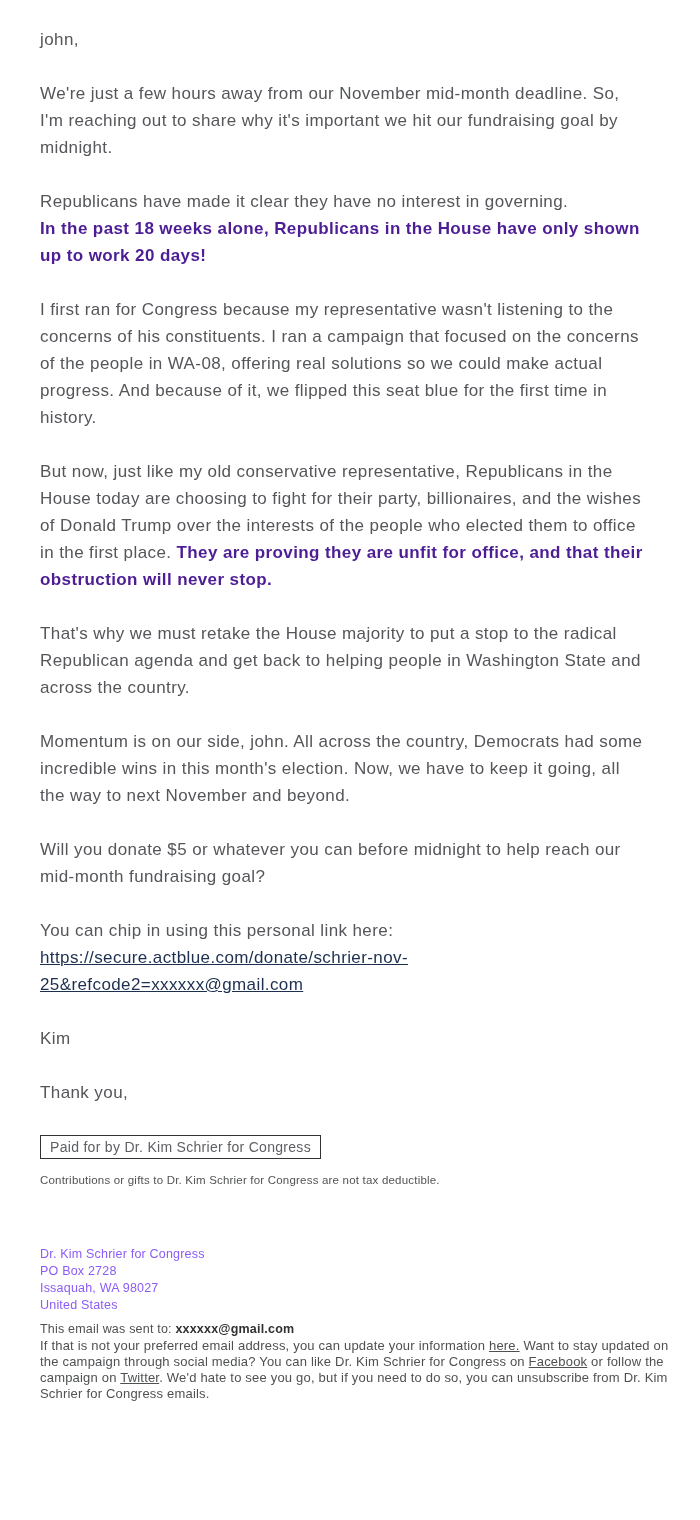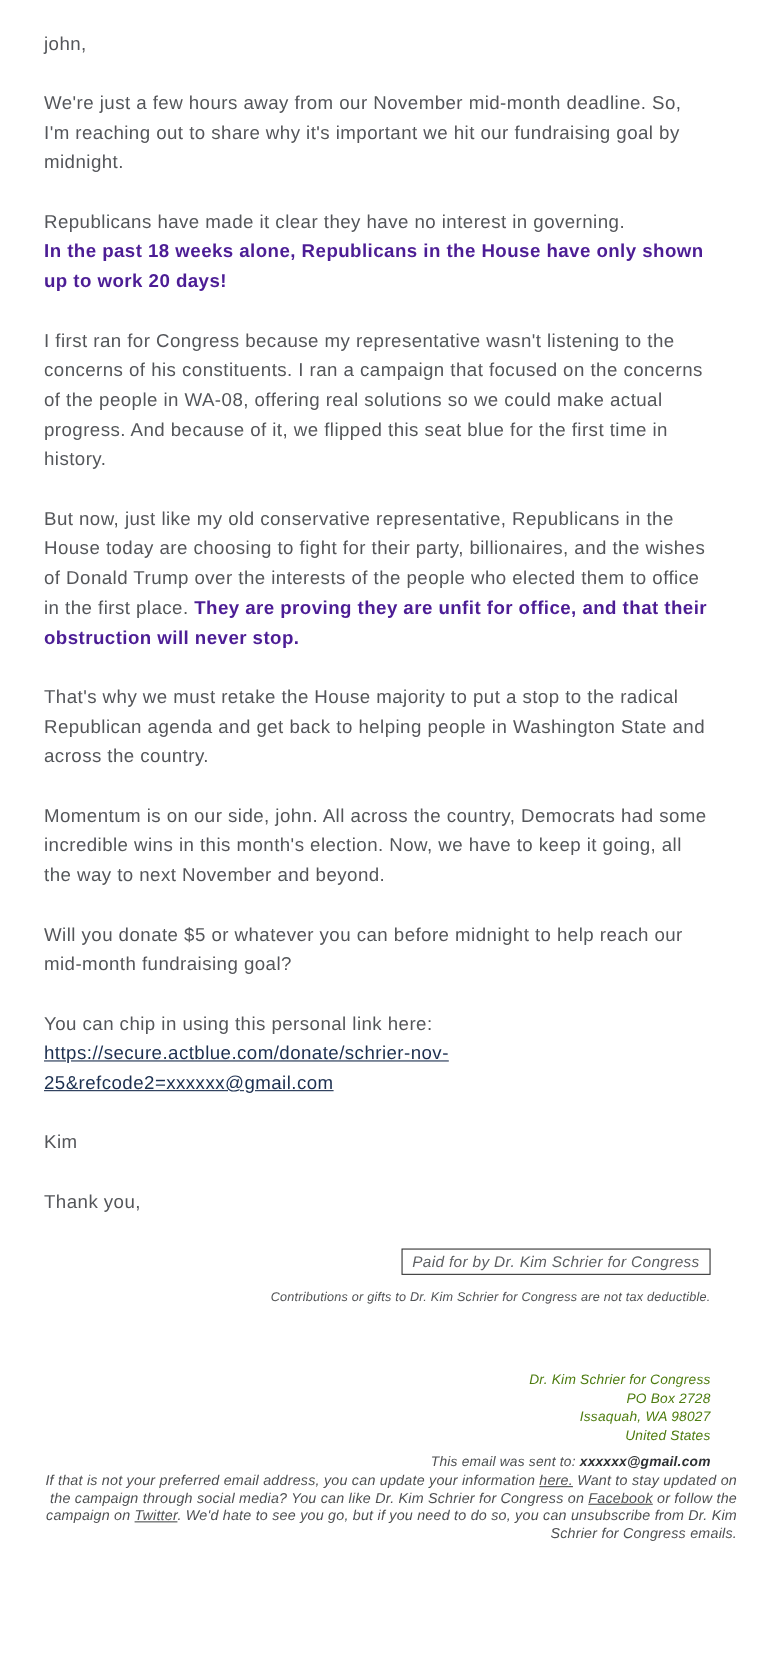--- a/index.html
+++ b/index.html
@@ -20,23 +20,22 @@
   .content p { margin: 0 0 27px 0; }
   .bold { font-weight: 700; color: #4c1d95; }
   .donate-link {
     color: #1c2f4f;
     font-weight: 400;
     text-decoration: underline;
     cursor: pointer;
     word-wrap: break-word;
   }
   .footer {
-    text-align: right;
+    text-align: left;
     color: #4e5052;
-    font-style: italic;
   }
   .paid-box {
     display: inline-block;
     border: 1px solid #333333;
     padding: 2px 9px;
     font-size: 14px;
     line-height: 18px;
     color: #5d5f62;
     letter-spacing: 0.3px;
   }
@@ -44,21 +43,21 @@
     font-size: 11.5px;
     line-height: 15px;
     margin-top: 13px;
     color: #515355;
     letter-spacing: 0.2px;
   }
   .address {
     margin-top: 58px;
     font-size: 12.5px;
     line-height: 17px;
-    color: #4d7c0f;
+    color: #8b5cf6;
     letter-spacing: 0.2px;
   }
   .address div { margin: 0; }
   .sent-line {
     margin-top: 7px;
     font-size: 12.5px;
     line-height: 16px;
     color: #4e5052;
     letter-spacing: 0.2px;
   }

